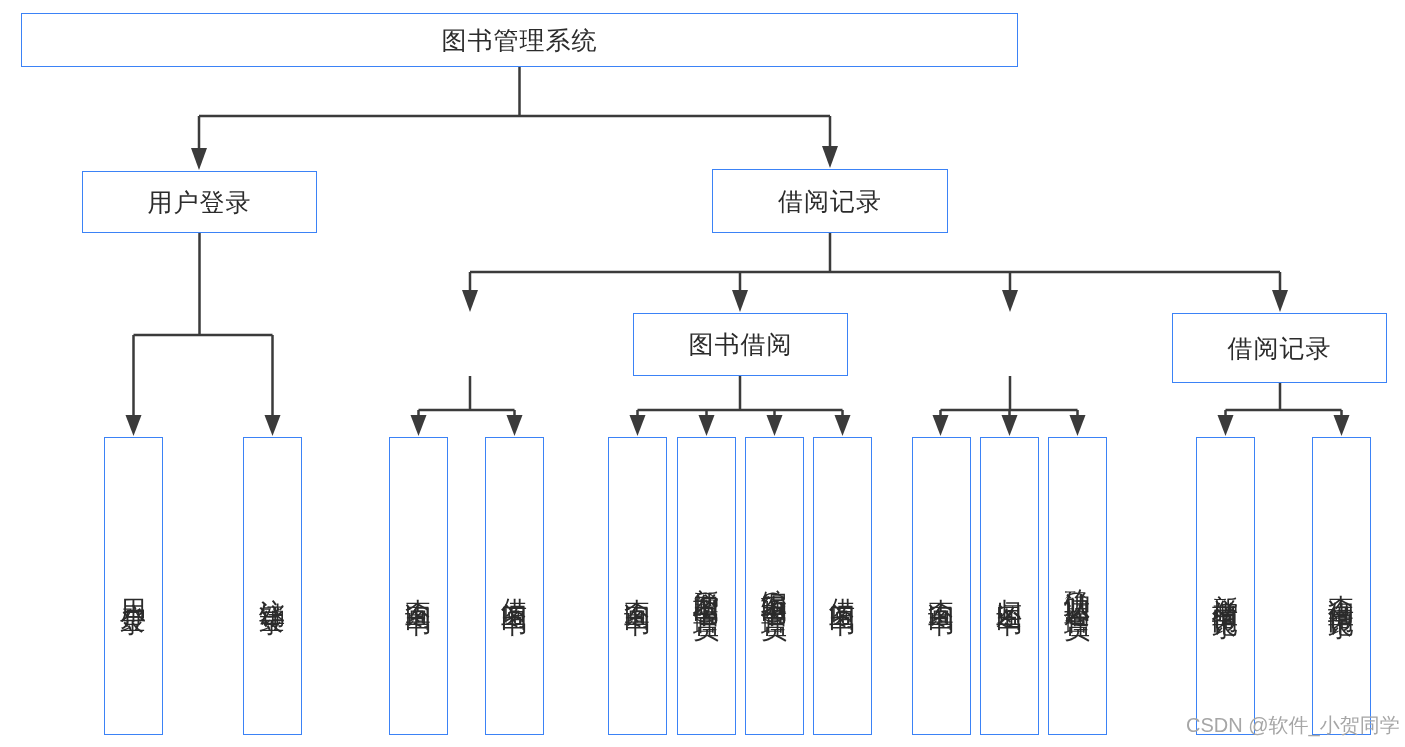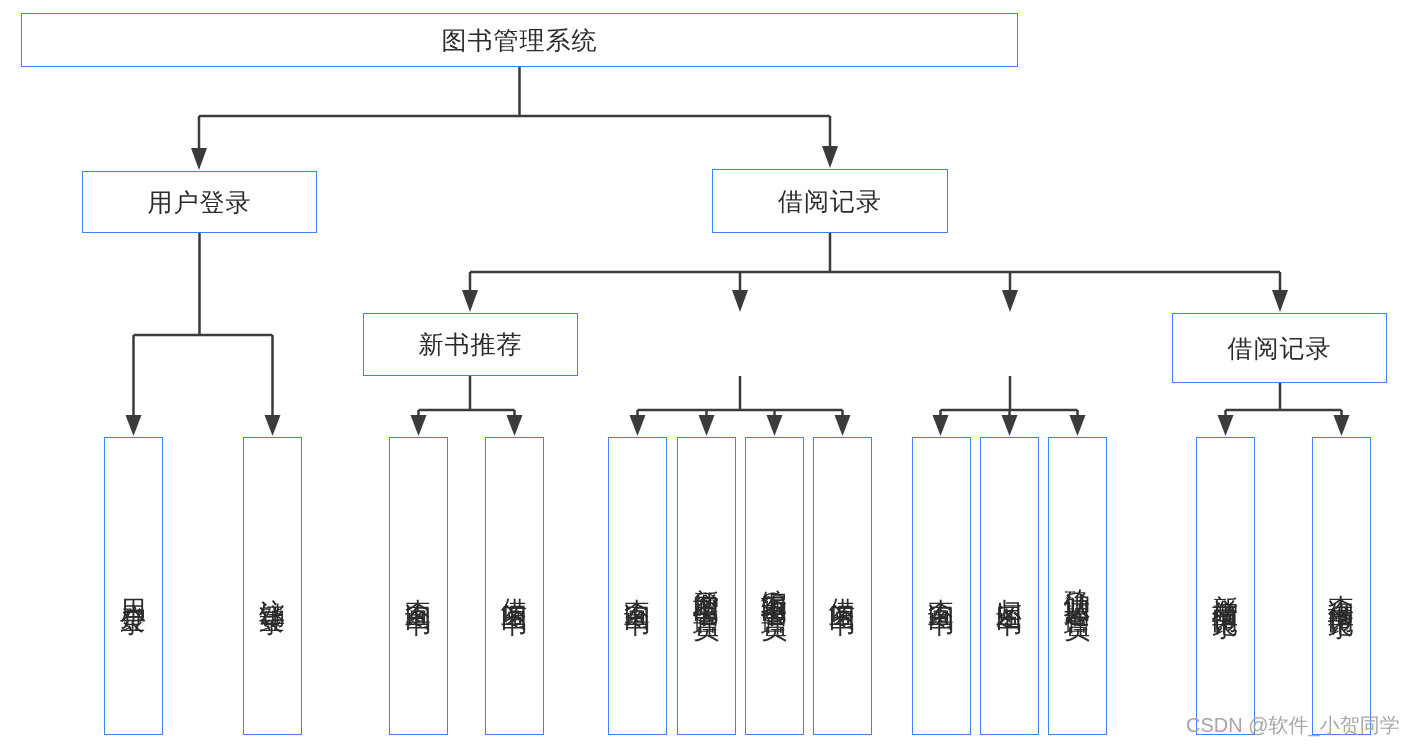--- a/index.html
+++ b/index.html
@@ -97,21 +97,21 @@
       <polygon points="1217.5,415 1233.5,415 1225.5,436"></polygon>
       <polygon points="1333.5,415 1349.5,415 1341.5,436"></polygon>
     </g>
   </svg>
 
   <div class="node hbox" style="left:21px; top:13px; width:997px; height:54px;">图书管理系统</div>
 
   <div class="node hbox" style="left:82px; top:171px; width:235px; height:62px;">用户登录</div>
   <div class="node hbox" style="left:712px; top:169px; width:236px; height:64px;">借阅记录</div>
 
-  <div class="node hbox" style="left:363px; top:313px; width:215px; height:63px;">新书推荐</div>
+  <div class="node hbox" style="left:633px; top:313px; width:215px; height:63px;">图书借阅</div>
   <div class="node hbox" style="left:1172px; top:313px; width:215px; height:70px;">借阅记录</div>
 
   <div class="node vbox" style="left:104px; top:437px; width:59px; height:298px;">用户登录</div>
   <div class="node vbox" style="left:243px; top:437px; width:59px; height:298px;">注销登录</div>
 
   <div class="node vbox" style="left:389px; top:437px; width:59px; height:298px;">查询图书</div>
   <div class="node vbox" style="left:485px; top:437px; width:59px; height:298px;">借阅图书</div>
 
   <div class="node vbox" style="left:608px; top:437px; width:59px; height:298px;">查询图书</div>
   <div class="node vbox" style="left:677px; top:437px; width:59px; height:298px;">新增图书（管理员）</div>

